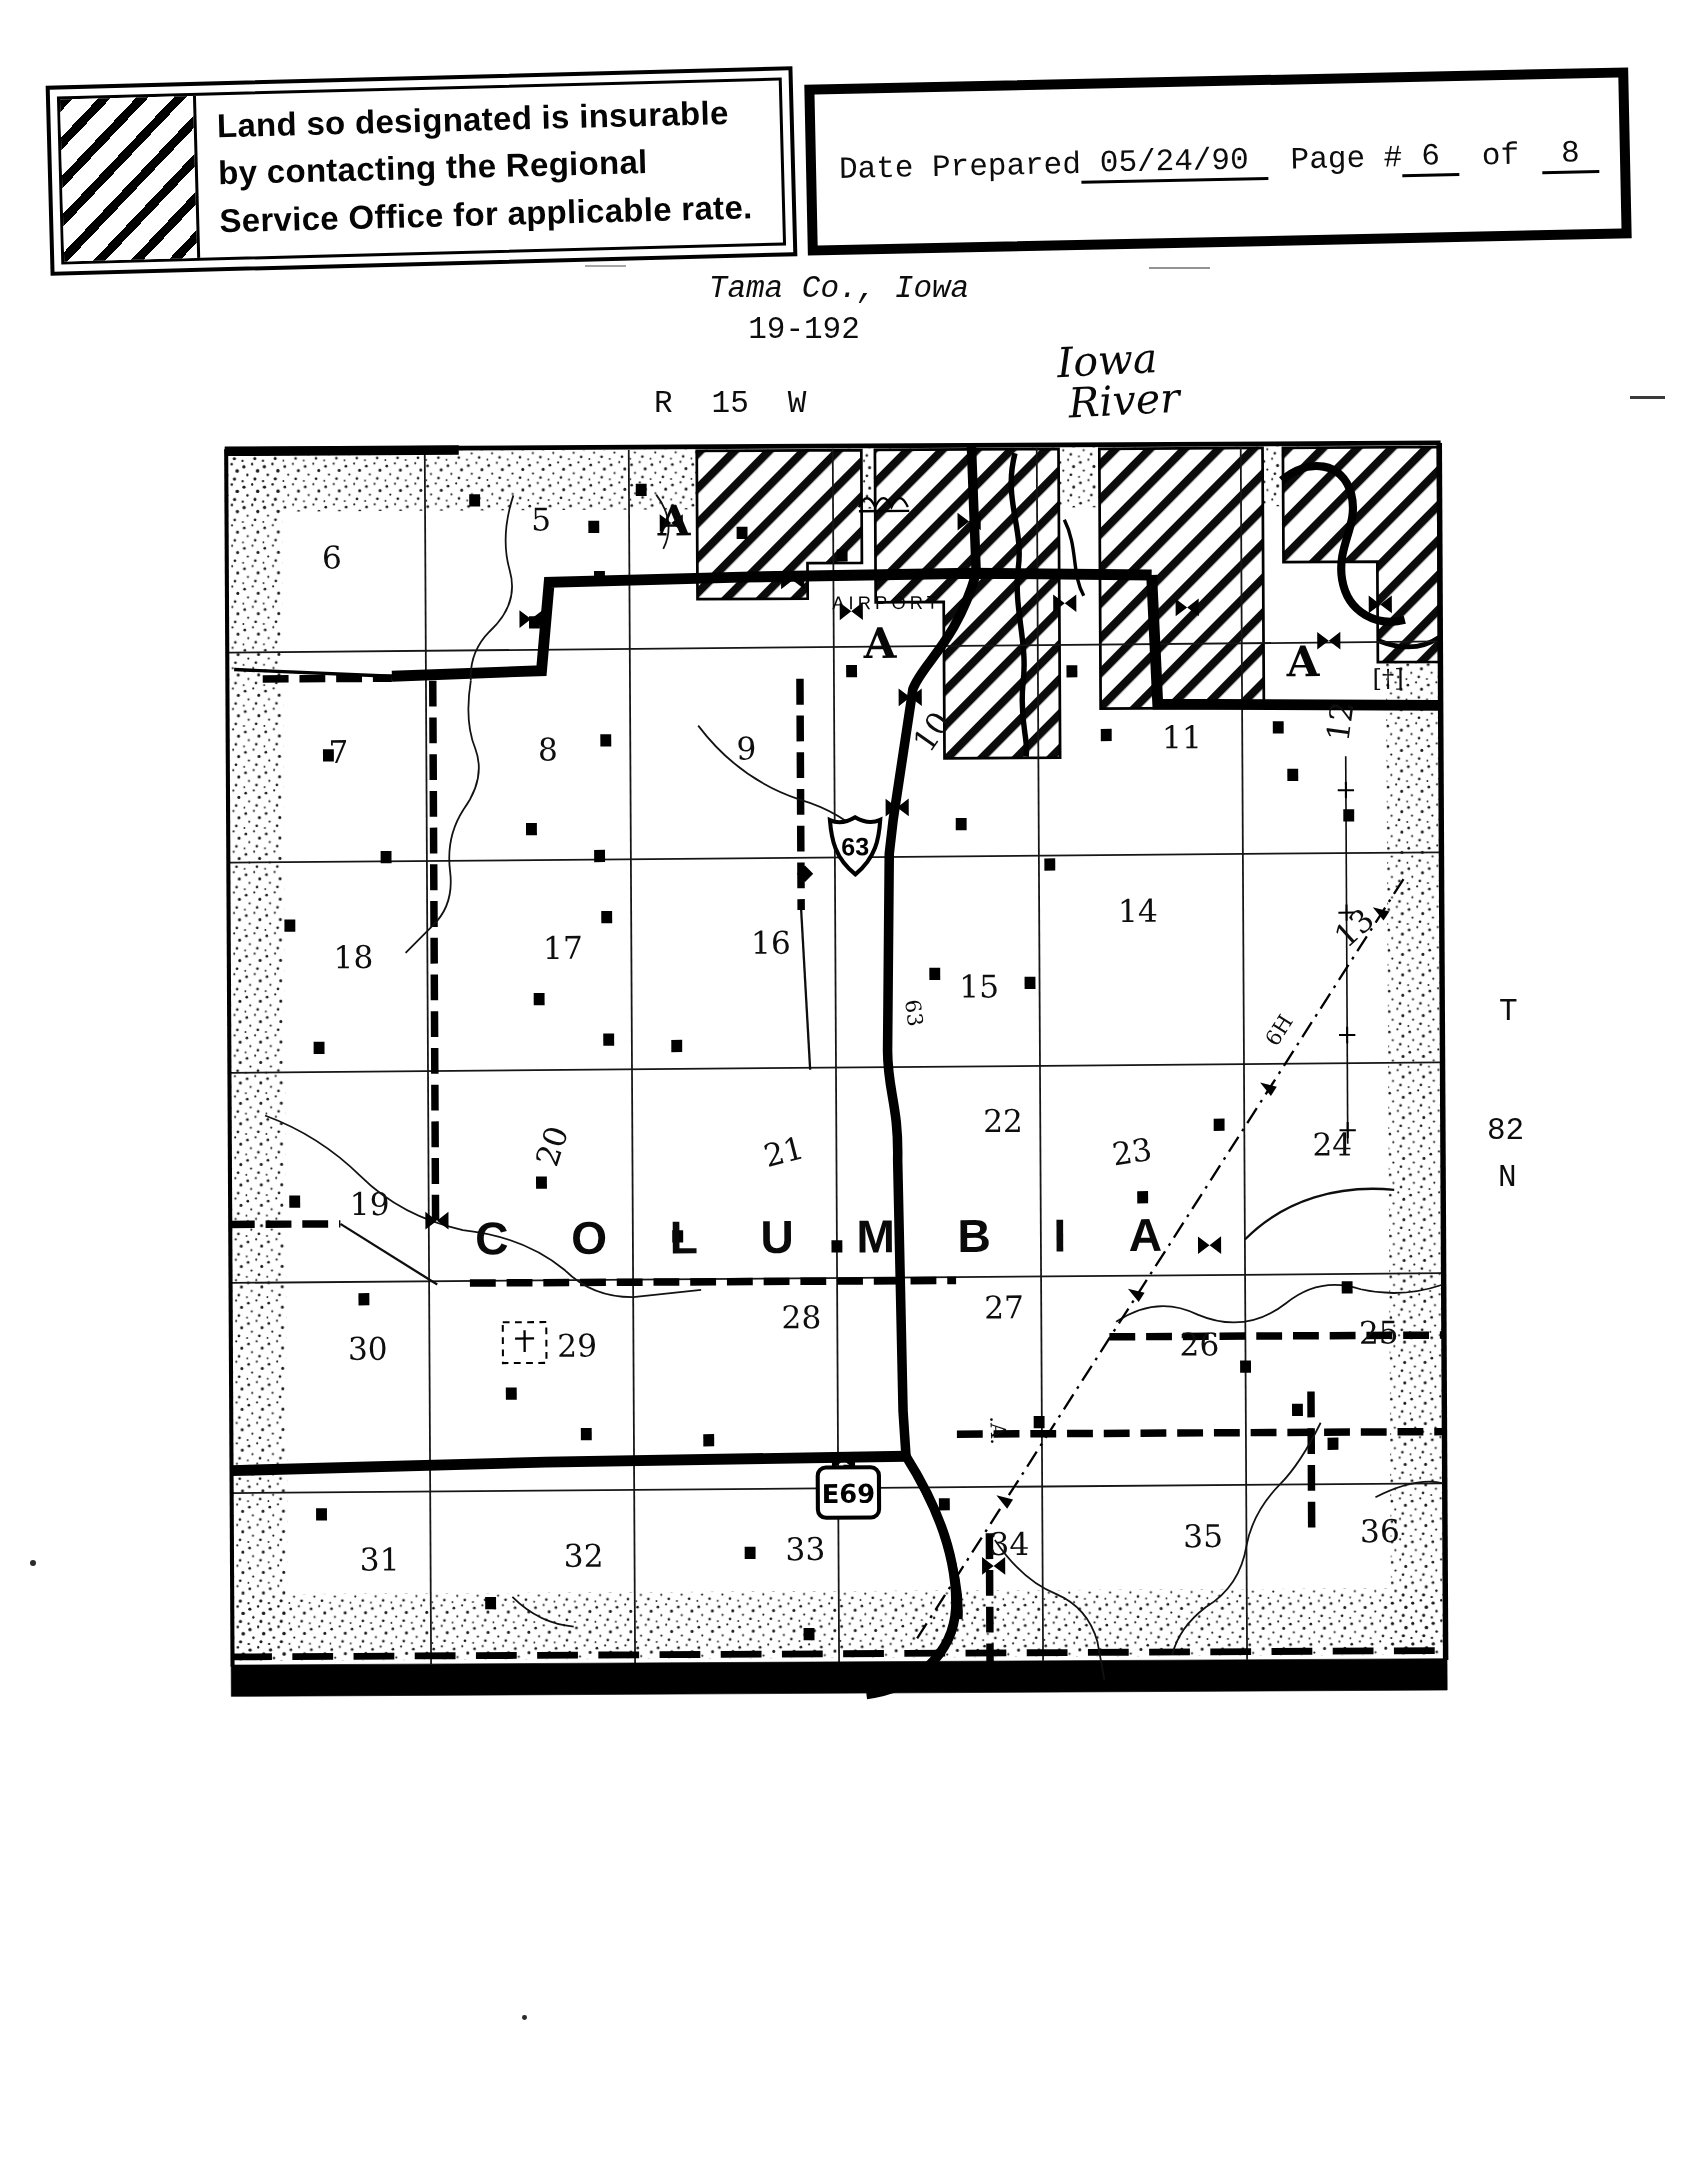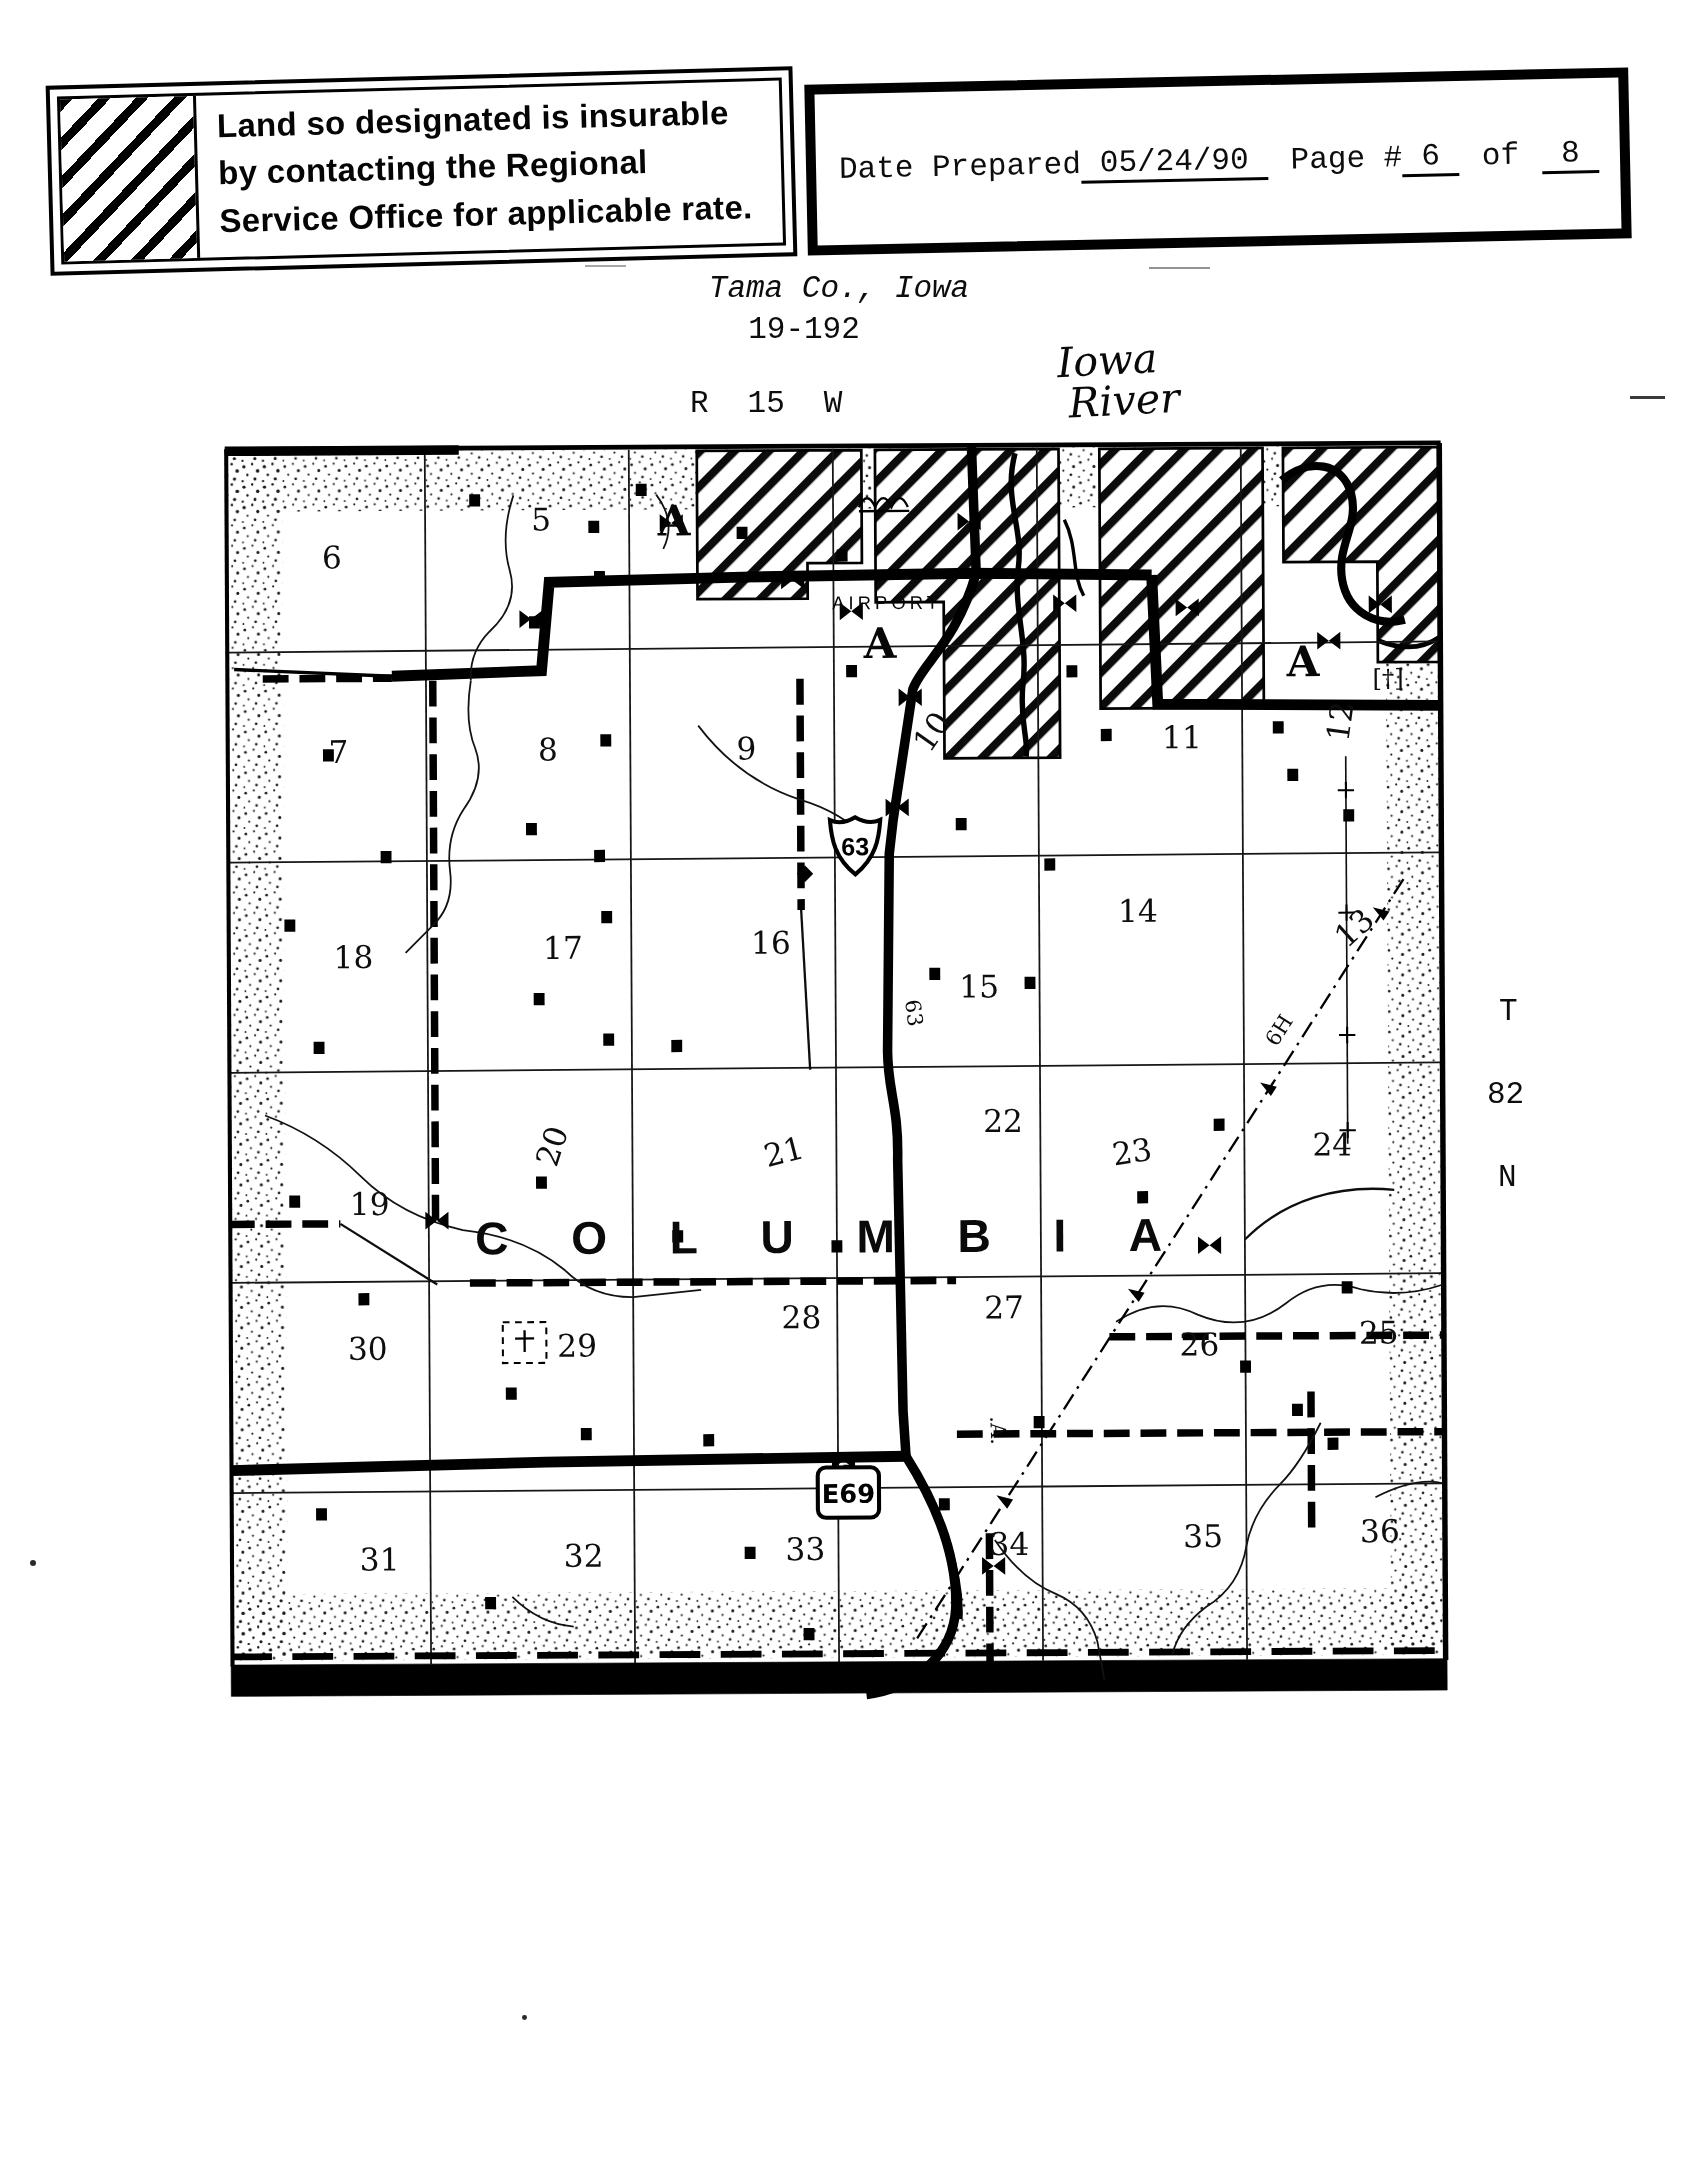--- a/index.html
+++ b/index.html
@@ -58,29 +58,29 @@
     <span class="lbl">Date Prepared</span>
     <span class="u">05/24/90</span>
     <span class="lbl m-l">Page #</span>
     <span class="u">6</span>
     <span class="lbl m-l">of</span>
     <span class="u m-l">8</span>
   </div>
 
   <div class="t-center" style="left:839px;top:271px;font-style:italic;">Tama Co., Iowa</div>
   <div class="t-center" style="left:804px;top:312px;">19-192</div>
-  <div class="tn" style="left:654px;top:386px;word-spacing:20.4px;margin-left:36px;">R 15 W</div>
+  <div class="tn" style="left:654px;top:386px;word-spacing:20.4px;">R 15 W</div>
 
   <div class="hand" style="left:1058px;top:340px;">
     <div>Iowa</div>
     <div style="margin-left:9.5px">River</div>
   </div>
 
   <div class="tn" style="left:1499px;top:994px;">T</div>
-  <div class="tn" style="left:1487px;top:1077px;">82</div>
+  <div class="tn" style="left:1487px;top:1113px;">82</div>
   <div class="tn" style="left:1498px;top:1160px;">N</div>
 
   <div class="speck" style="left:30px;top:1560px;width:6.1px;height:6.1px;"></div>
   <div class="speck" style="left:522px;top:2015px;width:4.8px;height:4.8px;"></div>
   <div class="dashmark" style="left:1630px;top:396px;width:35px;height:3.4px;"></div>
   <div class="dashmark" style="left:1149px;top:267px;width:61px;height:2px;opacity:.55;"></div>
   <div class="dashmark" style="left:585px;top:265px;width:41px;height:2px;opacity:.45;"></div>
 
   <svg class="map" viewBox="0 0 1800 1858">
     <defs>

